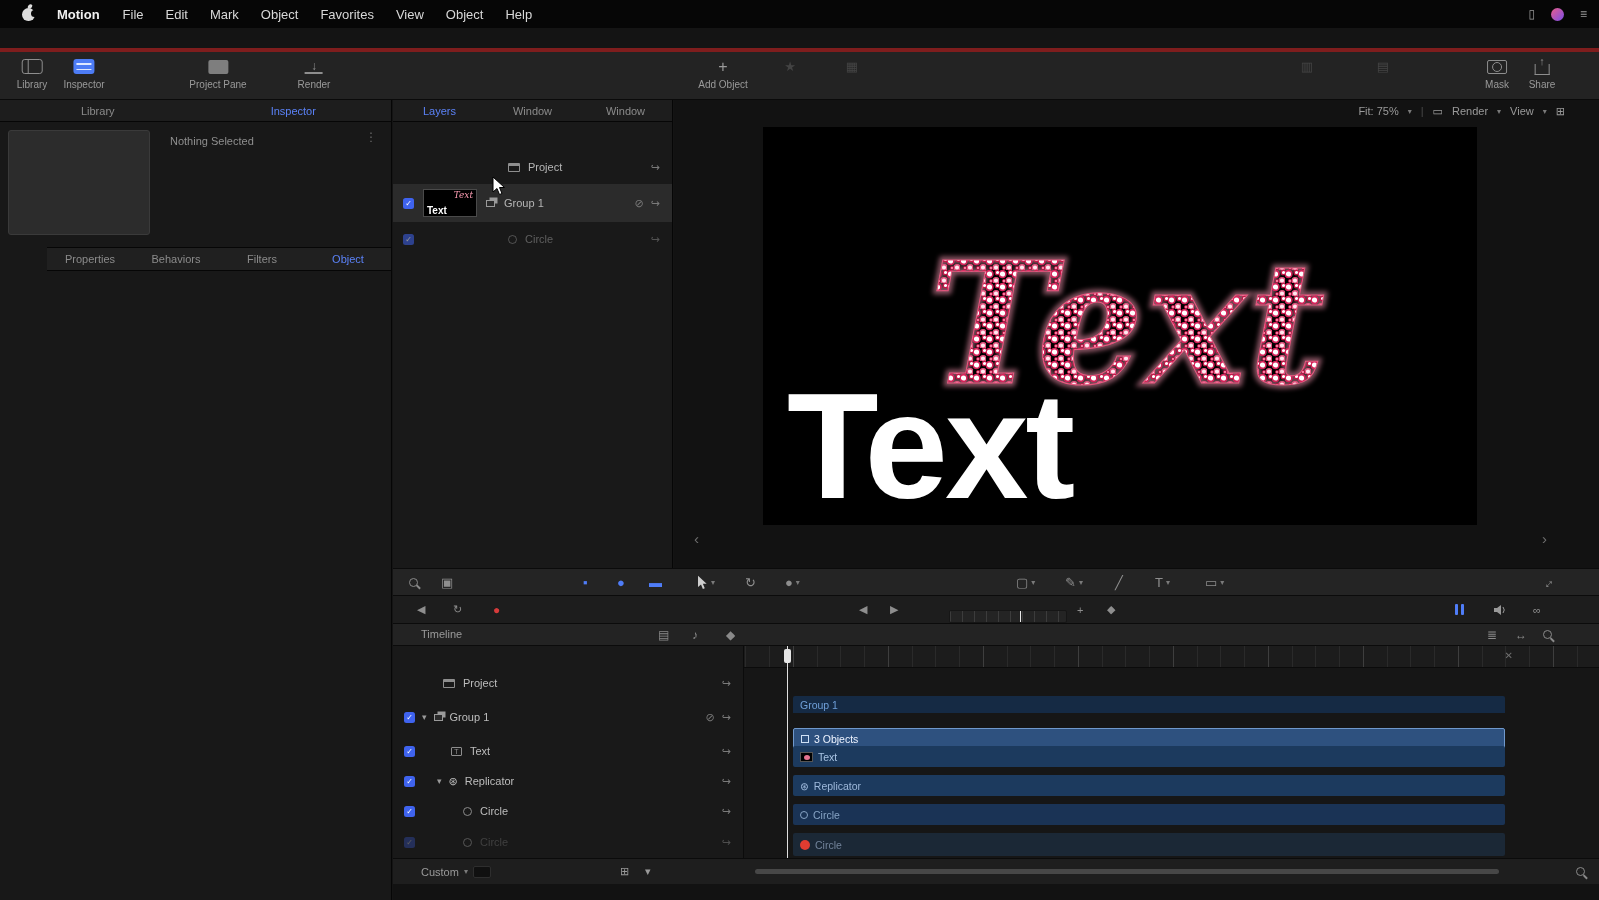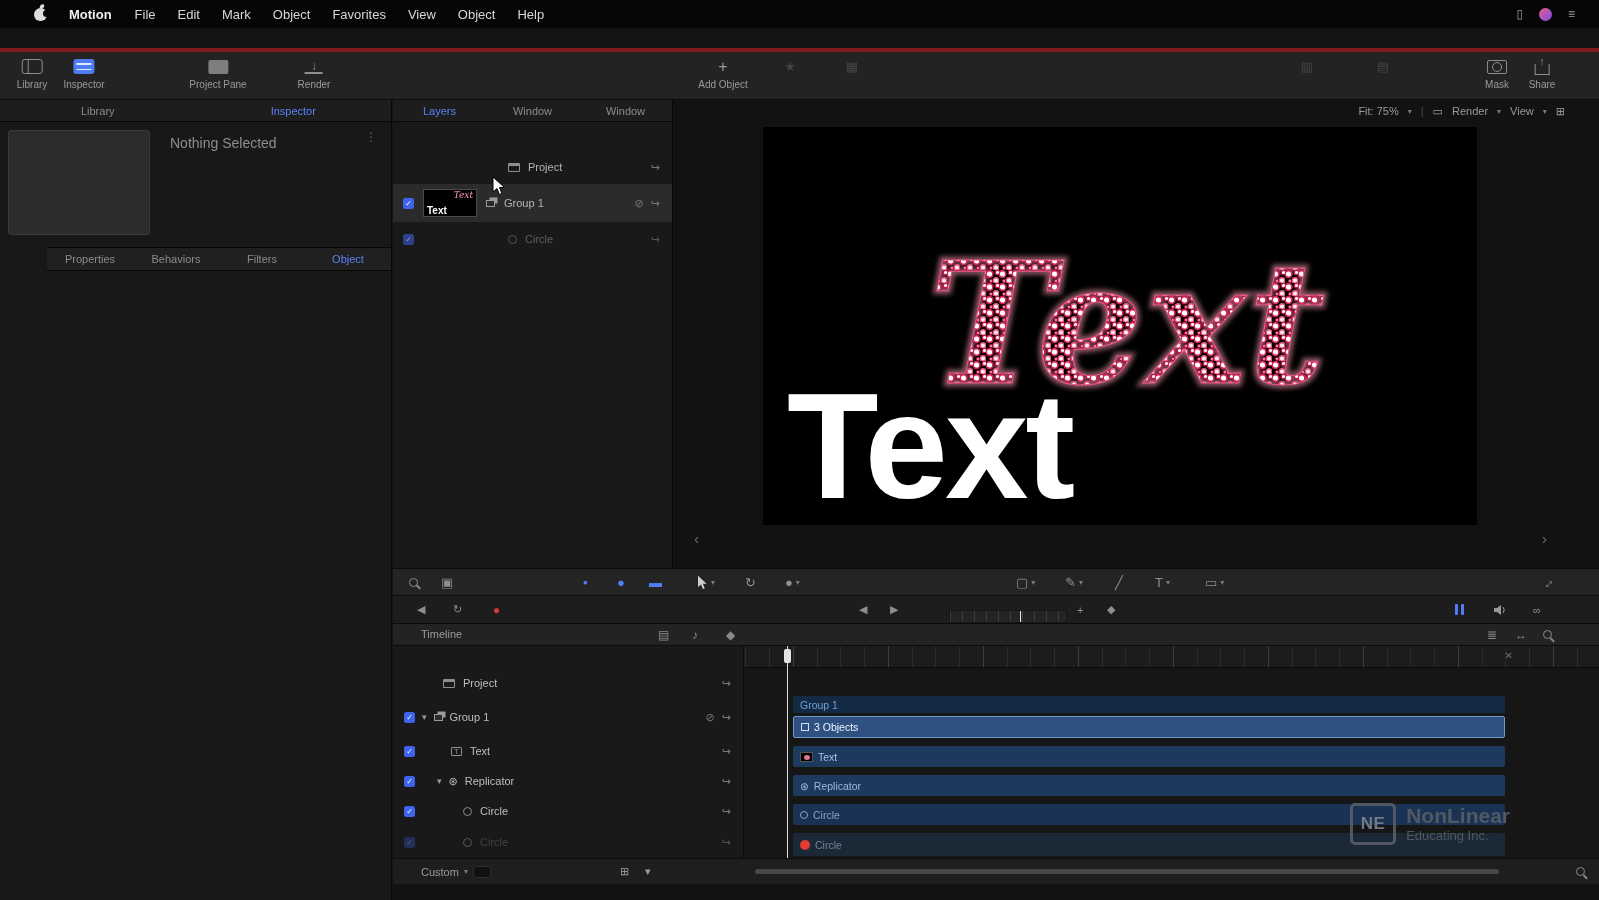--- a/index.html
+++ b/index.html
@@ -4,21 +4,21 @@
 <style>
   * { margin:0; padding:0; box-sizing:border-box; }
   html,body { background:#000; }
   .screen {
     position:relative; width:1599px; height:900px; overflow:hidden;
     background:#141414; font-family:"Liberation Sans", sans-serif; color:#bbb;
     user-select:none;
   }
   
   .menubar { position:absolute; top:0; left:0; right:0; height:28px; background:#060606;
-    display:flex; align-items:center; padding:0 24px; font-size:13px; color:#d8d8d8; }
+    display:flex; align-items:center; padding:0 12px; font-size:13px; color:#d8d8d8; }
   .menu-apple { padding:0 10px; display:flex; align-items:center; }
   .apple { position:relative; width:13px; height:13px; background:#ddd; border-radius:50% 50% 48% 48%; }
   .apple::before { content:""; position:absolute; right:-3px; top:2px; width:7px; height:7px; background:#060606; border-radius:50%; }
   .apple::after  { content:""; position:absolute; left:6px; top:-4px; width:4px; height:5px; background:#ddd; border-radius:60% 40% 60% 40%; transform:rotate(30deg); }
   .menu-app { font-weight:700; padding:0 12px; color:#f0f0f0; }
   .mitem { padding:0 11px; }
   .menu-right { margin-left:auto; display:flex; gap:16px; align-items:center; color:#bfbfbf; font-size:12px; }
   .mr-ic { opacity:.8; }
   .mr-circle { width:13px; height:13px; border-radius:50%; background:linear-gradient(135deg,#e85d8a,#7a4de8); }
   
@@ -48,21 +48,21 @@
   .ic-share { position:relative; width:15px; height:11px; border:1.5px solid #8e8e8e; border-top:none; margin-top:5px; }
   .ic-share::after { content:"↑"; position:absolute; left:50%; top:-9px; transform:translateX(-50%); font-size:11px; color:#8e8e8e; }
   
   .panel-tabs { height:22px; display:flex; border-bottom:1px solid #060606; background:#1d1d1d; }
   .ptab { flex:1; display:flex; align-items:center; justify-content:center; font-size:11px; color:#8b8b8b; }
   .ptab.active { color:#5b82f7; }
   
   .left-panel { position:absolute; top:100px; left:0; width:392px; bottom:0; background:#181818; border-right:1px solid #060606; }
   .preview-zone { position:relative; height:125px; }
   .preview-box { position:absolute; left:8px; top:8px; width:142px; height:105px; background:#2c2c2c; border:1px solid #3a3a3a; border-radius:3px; }
-  .preview-status { position:absolute; left:170px; top:13px; font-size:14px; color:#8f8f8f; }
+  .preview-status { position:absolute; left:170px; top:13px; font-size:11px; color:#8f8f8f; }
   .info-dots { position:absolute; right:14px; top:8px; color:#6a6a6a; font-size:12px; }
   .sub-tabs { height:24px; display:flex; background:#202020; border-top:1px solid #060606; border-bottom:1px solid #060606;margin-left:47px; }
   .stab { flex:1; display:flex; align-items:center; justify-content:center; font-size:11px; color:#8b8b8b; }
   .stab.active { color:#5b82f7; }
   
   .layers-panel { position:absolute; top:100px; left:393px; width:280px; height:468px; background:#191919; border-right:1px solid #060606; }
   .lp-rows { position:relative; }
   .lp-row { position:absolute; left:0; right:0; display:flex; align-items:center; font-size:11px; color:#b5b5b5; }
   .lp-row.selected { background:#2b2b2b; }
   .chk { width:11px; height:11px; border-radius:2.5px; background:#3f63ee; color:#fff; font-size:8px; line-height:11px; text-align:center; flex:none; }
@@ -117,21 +117,21 @@
   .t-ic { width:11px; height:9px; border:1px solid #8e8e8e; border-radius:1px; font-size:7px; line-height:8px; text-align:center; color:#8e8e8e; flex:none; }
   .tl-tracks { position:relative; flex:1; background:#161616; overflow:hidden; }
   .ruler { position:absolute; left:0; right:0; top:0; height:22px; background:#1c1c1c; border-bottom:1px solid #0b0b0b;
     background-image:repeating-linear-gradient(90deg,#3e3e3e 0 1px,transparent 1px 95px),repeating-linear-gradient(90deg,#2a2a2a 0 1px,transparent 1px 23.75px);
     background-position:49px 0; }
   .ruler-x { position:absolute; right:86px; top:4px; font-size:10px; color:#6f6f6f; }
   .playhead { position:absolute; left:43px; top:0; bottom:0; width:1px; background:#e0e0e0; z-index:5; }
   .ph-cap { position:absolute; left:40px; top:3px; width:7px; height:14px; background:#e5e5e5; border-radius:2px; z-index:6; }
   .bar { position:absolute; left:49px; width:712px; border-radius:2px; display:flex; align-items:center; gap:5px; padding:0 7px; font-size:10.5px; }
   .bar-grouplabel { top:50px; height:17px; background:#152a44; color:#6f9fd8; border-radius:2px 2px 0 0; }
-  .bar-objects { top:70px; height:22px; background:#2e517f; border:1px solid #7099cc; color:#edf3ff; }
+  .bar-objects { top:82px; height:22px; background:#2e517f; border:1px solid #7099cc; color:#edf3ff; }
   .bar-text { top:100px; height:21px; background:#1c3a5e; color:#a9c4e4; }
   .bar-repl { top:129px; height:21px; background:#1c3a5e; color:#9db8da; }
   .bar-circ { top:158px; height:21px; background:#1a3355; color:#86a3c4; }
   .bar-circ2 { top:187px; height:23px; background:#1b2836; color:#72839a; }
   .mini-thumb { width:13px; height:10px; background:#000; border:1px solid #555; position:relative; flex:none; }
   .mini-thumb::after { content:""; position:absolute; left:3px; top:2px; width:6px; height:5px; background:#ff7fa0; border-radius:50%; opacity:.9; }
   .sq-out { width:8px; height:8px; border:1px solid #cfe0f5; flex:none; }
   .circ-sm { width:8px; height:8px; border:1.5px solid #86a3c4; border-radius:50%; flex:none; }
   .rec-dot { width:10px; height:10px; background:#e03c31; border-radius:50%; flex:none; }
   
@@ -479,27 +479,20 @@
         </div>
         <div class="bar bar-circ">
           <span class="circ-sm"></span>
           <span>Circle</span>
         </div>
         <div class="bar bar-circ2">
           <span class="rec-dot"></span>
           <span>Circle</span>
         </div>
 
-        <div class="watermark">
-          <span class="wm-box">NE</span>
-          <span>
-            <div class="wm-line1">NonLinear</div>
-            <div class="wm-line2">Educating Inc.</div>
-          </span>
-        </div>
       </div>
     </div>
 
     <div class="tl-footer">
       <div class="tf-item" style="left:28px">
         <span>Custom</span>
         <span class="chev">▾</span>
         <span class="val-box"></span>
       </div>
       <div class="tf-item" style="left:227px">⊞</div>

